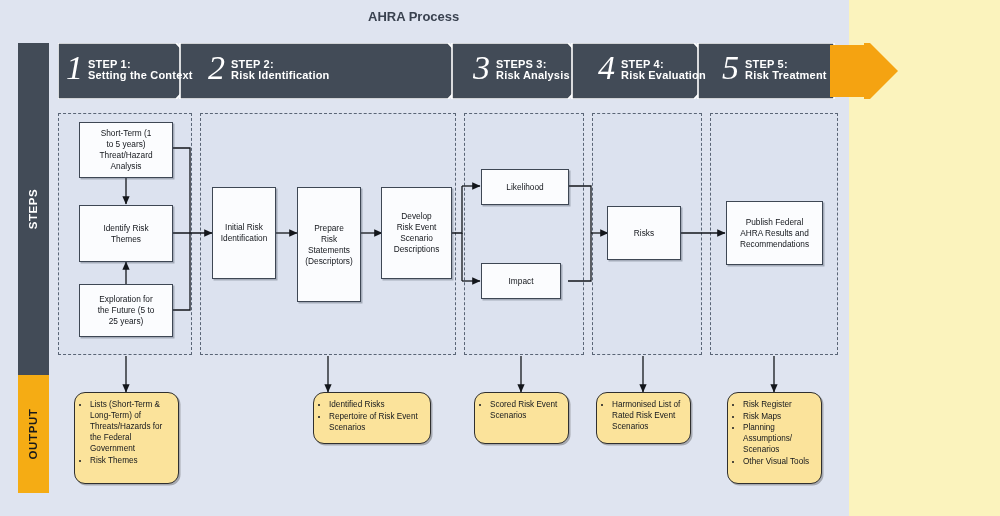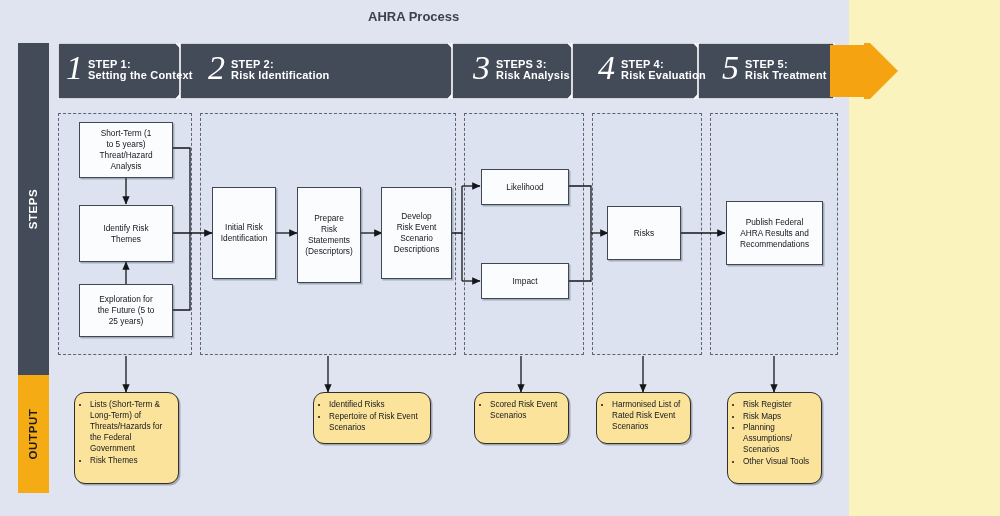--- a/index.html
+++ b/index.html
@@ -179,25 +179,25 @@
       <line x1="643" y1="356" x2="643" y2="392" marker-end="url(#ah)"></line>
       <line x1="774" y1="356" x2="774" y2="392" marker-end="url(#ah)"></line>
     </g>
   </svg>
 
   <div class="pbox" style="left:79px;  top:122px; width:94px;  height:56px;">Short-Term (1 to 5 years) Threat/Hazard Analysis</div>
   <div class="pbox" style="left:79px;  top:205px; width:94px;  height:57px;">Identify Risk Themes</div>
   <div class="pbox" style="left:79px;  top:284px; width:94px;  height:53px;">Exploration for the Future (5 to 25 years)</div>
 
   <div class="pbox" style="left:212px; top:187px; width:64px;  height:92px;">Initial Risk Identification</div>
-  <div class="pbox" style="left:297px; top:187px; width:64px;  height:96px;">Prepare Risk Statements (Descriptors)</div>
+  <div class="pbox" style="left:297px; top:187px; width:64px;  height:115px;">Prepare Risk Statements (Descriptors)</div>
   <div class="pbox" style="left:381px; top:187px; width:71px;  height:92px;">Develop Risk Event Scenario Descriptions</div>
 
   <div class="pbox" style="left:481px; top:169px; width:88px;  height:35px;">Likelihood</div>
-  <div class="pbox" style="left:481px; top:263px; width:88px;  height:35px;">Impact</div>
+  <div class="pbox" style="left:481px; top:263px; width:80px;  height:35px;">Impact</div>
 
   <div class="pbox" style="left:607px; top:206px; width:74px;  height:54px;">Risks</div>
   <div class="pbox" style="left:726px; top:201px; width:97px;  height:64px;">Publish Federal AHRA Results and Recommendations</div>
 
   <div class="obox" style="left:74px;  top:392px; width:105px; height:92px;">
     <ul>
         <li>Lists (Short-Term &amp; Long-Term) of Threats/Hazards for the Federal Government</li>
         <li>Risk Themes</li>
       </ul>
   </div>

